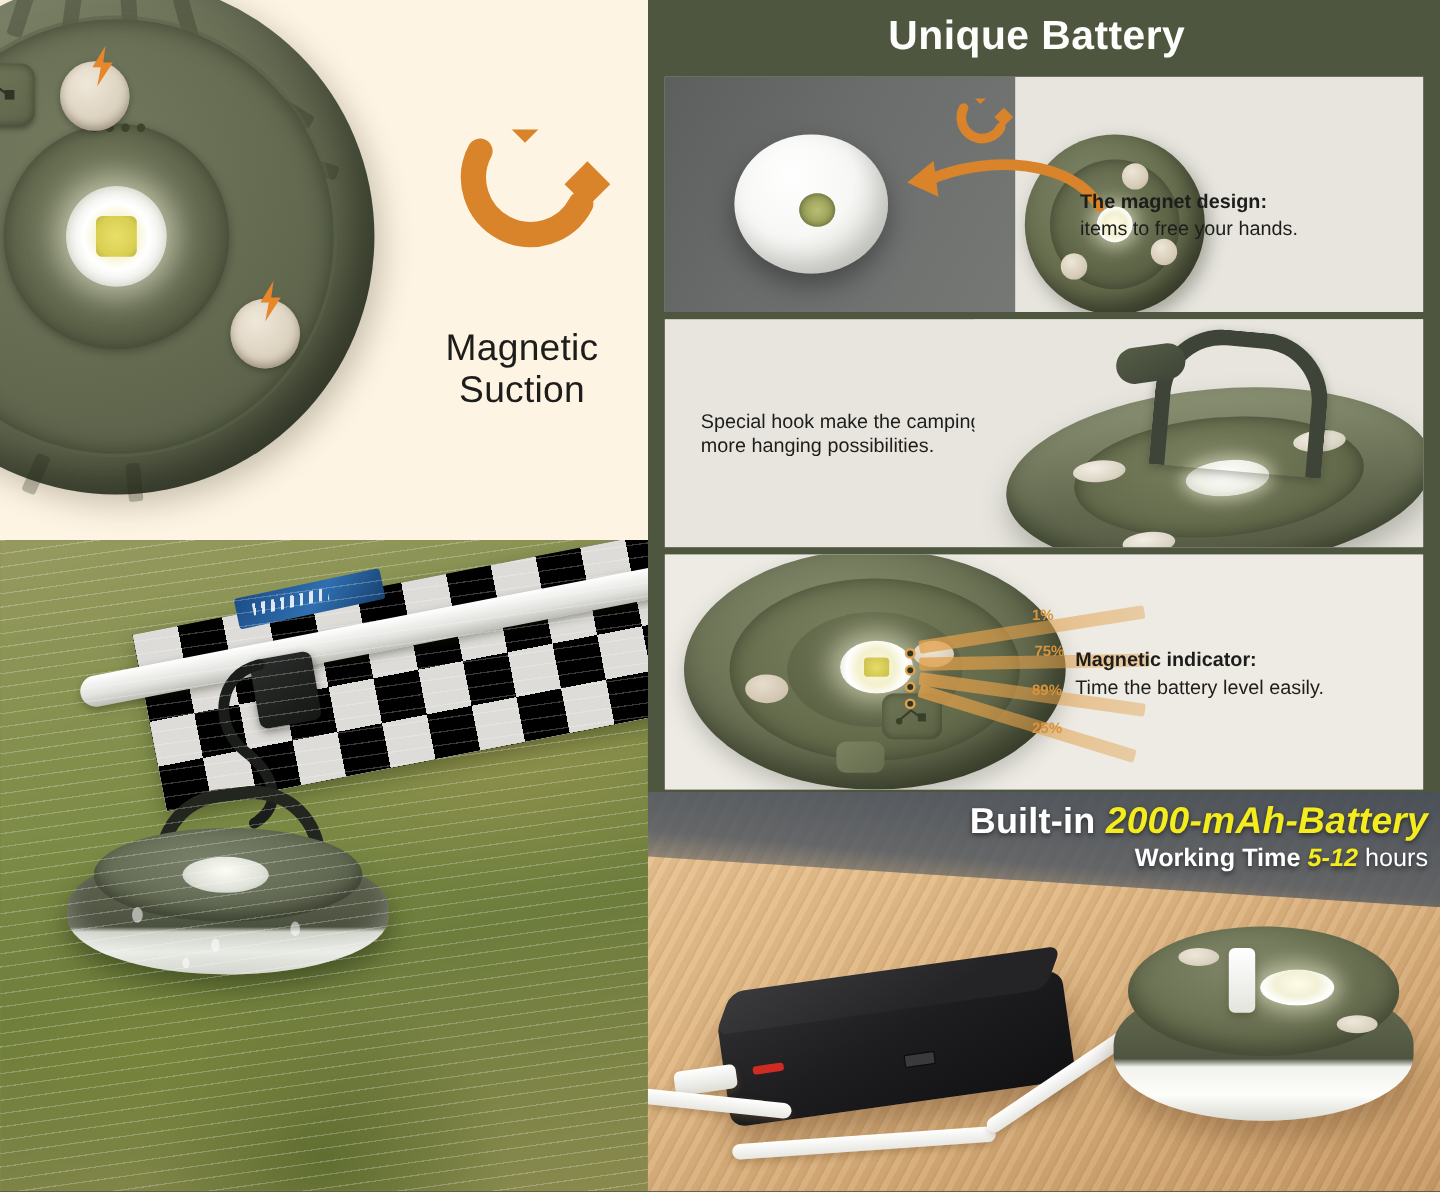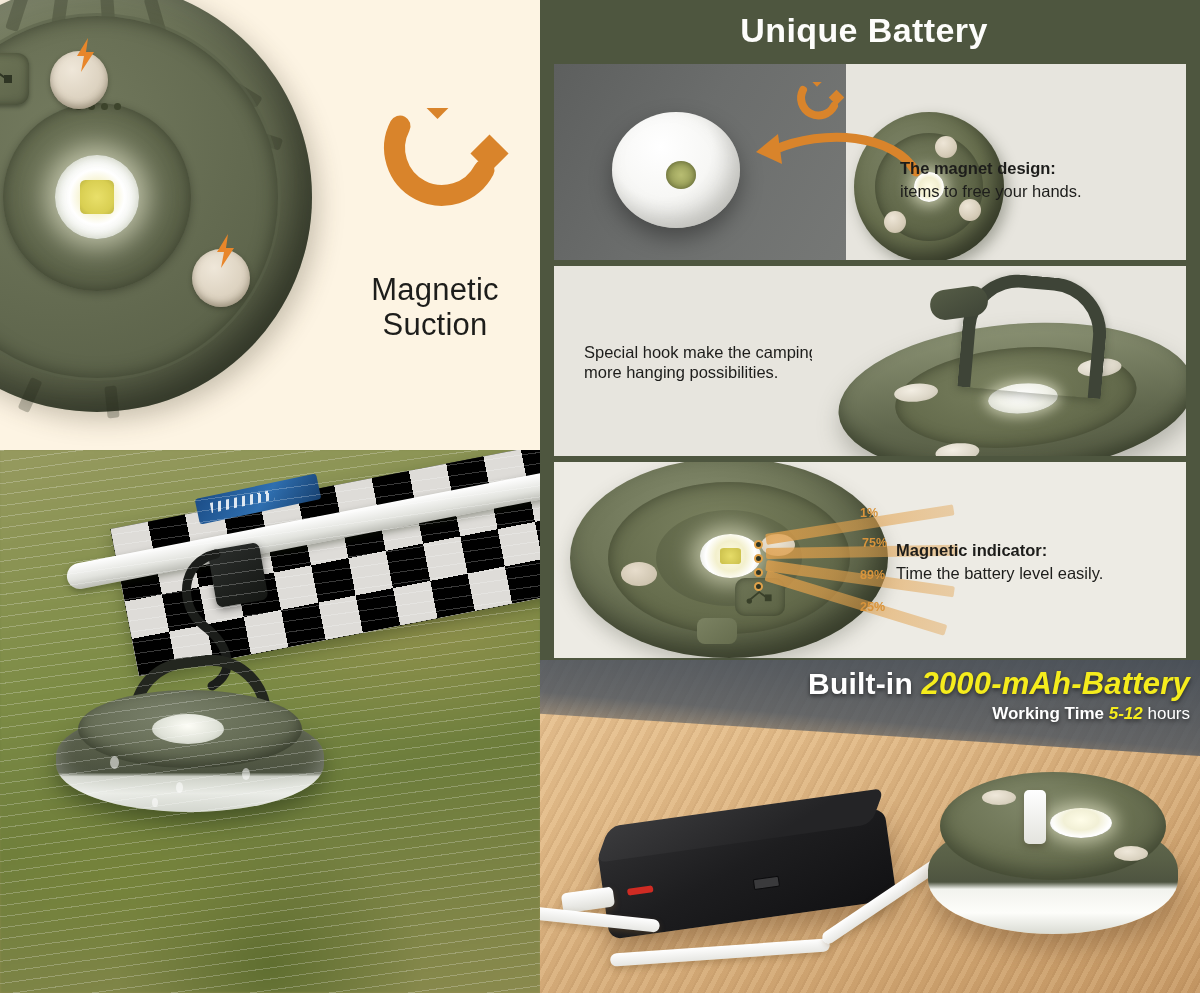--- a/index.html
+++ b/index.html
@@ -169,21 +169,21 @@
   .woodgrain{position:absolute;inset:0;
      background:repeating-linear-gradient(118deg, rgba(120,80,40,.10) 0 2px, rgba(255,230,190,.12) 2px 7px, rgba(150,105,55,.07) 7px 12px);}
   .banner-shade{position:absolute;left:0;top:0;width:100%;height:96px;
      background:linear-gradient(185deg, rgba(62,72,84,.92) 0%, rgba(74,84,96,.82) 58%, rgba(90,98,104,0) 100%);
      clip-path:polygon(0 0,100% 0,100% 100%,0 56%);}
   .banner{position:absolute;right:10px;top:6px;text-align:right;}
   .banner .l1{font-size:30px;font-weight:700;color:#ffffff;letter-spacing:.2px;
      text-shadow:0 2px 4px rgba(0,0,0,.55);}
   .banner .l1 em{font-style:italic;color:#f5ec1d;font-weight:700;font-size:31px;
      text-shadow:0 2px 4px rgba(0,0,0,.55);}
-  .banner .l2{margin-top:2px;font-size:17px;font-weight:700;color:#ffffff;
+  .banner .l2{margin-top:2px;font-size:21px;font-weight:700;color:#ffffff;
      text-shadow:0 2px 4px rgba(0,0,0,.55);}
   .banner .l2 em{font-style:italic;color:#f5ec1d;font-weight:700;}
   .banner .l2 .thin{font-weight:400;}
   .powerbank{position:absolute;left:62px;top:168px;width:290px;height:92px;border-radius:12px;
      background:linear-gradient(160deg,#2e2e30 0%,#1d1d1f 45%,#111113 100%);transform:rotate(-8deg);
      box-shadow:0 14px 24px rgba(110,78,44,.45);}
   .powerbank .topface{position:absolute;left:6px;top:-20px;width:278px;height:34px;border-radius:10px;
      background:linear-gradient(150deg,#3a3a3c 0%,#242426 70%);transform:skewX(-28deg);}
   .pb-led{position:absolute;left:24px;top:44px;width:26px;height:7px;border-radius:3px;background:#cf2b23;}
   .pb-usb{position:absolute;left:150px;top:52px;width:26px;height:11px;border-radius:2px;

